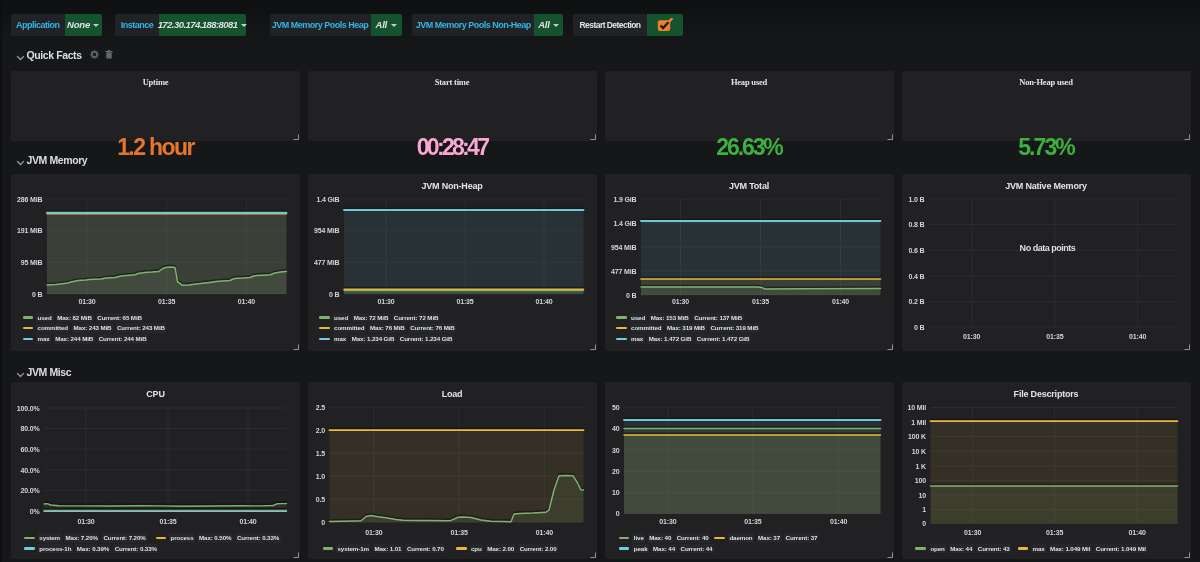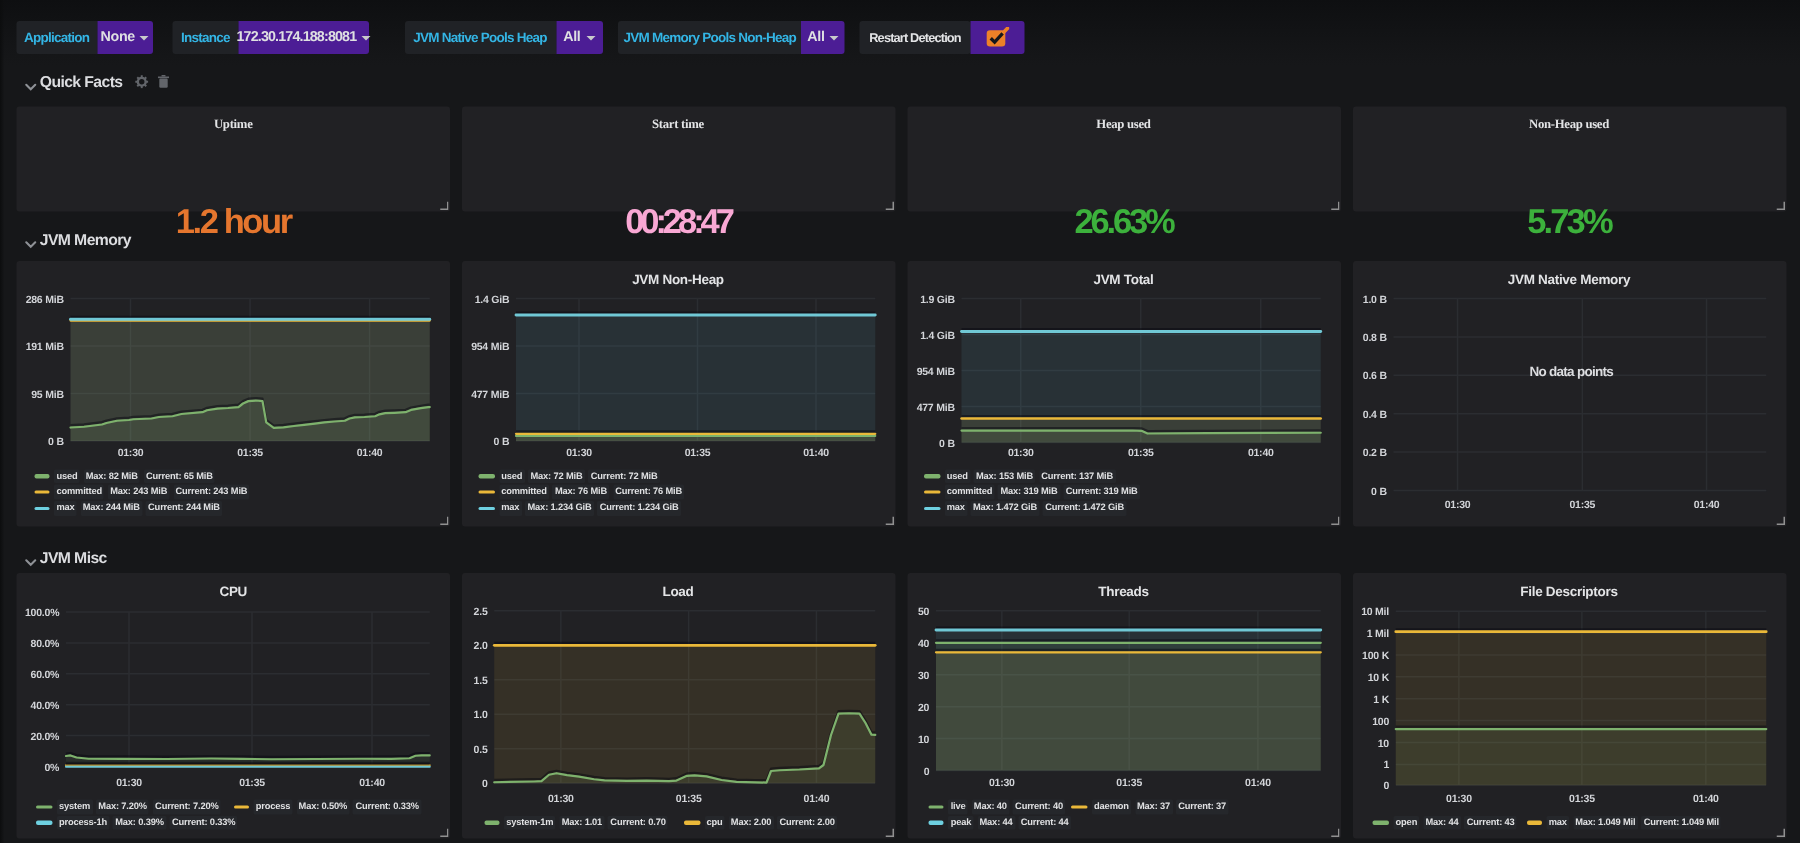--- a/index.html
+++ b/index.html
@@ -1,21 +1,21 @@
 <!DOCTYPE html>
 <html><head><meta charset="utf-8"><style>
 * { margin:0; padding:0; box-sizing:border-box; }
 html,body { width:1200px; height:562px; overflow:hidden; background:#161719; font-family:"Liberation Sans",sans-serif; }
 #page { position:relative; width:1200px; height:562px; }
 #topstrip { position:absolute; left:0; top:0; width:1200px; height:44px; background:linear-gradient(180deg,#0e0f11 0%,#141517 70%,#161719 100%); }
 #leftedge { position:absolute; left:0; top:0; width:3px; height:562px; background:linear-gradient(90deg,#0c0d0e,rgba(12,13,14,0)); }
 .vlab,.vval { position:absolute; top:13.5px; height:22px; display:flex; align-items:center; justify-content:center; }
 .vlab { background:#202226; color:#33b5e5; font-size:9px; font-weight:700; letter-spacing:-0.5px; border-radius:2px 0 0 2px; }
 .wlab { color:#e3e4e6; font-size:8.5px; letter-spacing:-0.55px; border-radius:2px; }
-.vval { background:#4c1d95; color:#dfe0e2; font-size:9.5px; font-weight:700; border-radius:0 2px 2px 0; }
+.vval { background:#14532d; color:#dfe0e2; font-size:9.5px; font-weight:700; border-radius:0 2px 2px 0;font-style:italic; }
 .caret { width:0; height:0; border-left:3.2px solid transparent; border-right:3.2px solid transparent; border-top:3.8px solid #c9cacc; margin-left:3.5px; margin-top:1px; }
 .shead { position:absolute; font-size:10.5px; font-weight:700; letter-spacing:-0.4px; color:#dcdde0; }
 .panel { position:absolute; background:#212124; border-radius:2px; }
 .ptitle { position:absolute; left:0; right:0; top:6.5px; text-align:center; font-size:9px; font-weight:700; letter-spacing:-0.2px; color:#e3e4e6; }
 .stitle { position:absolute; left:0; right:0; top:6px; text-align:center; font-size:8.5px; font-weight:700; letter-spacing:-0.2px; color:#e3e4e6;font-family:Liberation Serif, serif; }
 .sval { position:absolute; left:0; right:0; top:31px; text-align:center; font-size:23px; font-weight:700;margin-top:32px; }
 .plot { position:absolute; left:0; top:0; }
 .ax { font-size:7px; font-weight:700; letter-spacing:-0.15px; fill:#d3d5d9; font-family:"Liberation Sans",sans-serif; }
 .nodata { font-size:9px; font-weight:700; letter-spacing:-0.48px; fill:#dcdde0; font-family:"Liberation Sans",sans-serif; }
 .lg { position:absolute; display:flex; align-items:center; height:9.5px; }
@@ -29,21 +29,21 @@
 <div class="vlab" style="left:11px;width:53.5px">Application</div>
     <div class="vval" style="left:64.5px;width:37.5px">
       <span style="letter-spacing:-0.2px">None</span>
       <span class="caret"></span>
     </div>
     <div class="vlab" style="left:115.3px;width:43.4px">Instance</div>
     <div class="vval" style="left:158.7px;width:87.3px">
       <span style="letter-spacing:-0.55px">172.30.174.188:8081</span>
       <span class="caret"></span>
     </div>
-    <div class="vlab" style="left:269.5px;width:101px">JVM Native Pools Heap</div>
+    <div class="vlab" style="left:269.5px;width:101px">JVM Memory Pools Heap</div>
     <div class="vval" style="left:370.5px;width:31px">
       <span style="letter-spacing:-0.2px">All</span>
       <span class="caret"></span>
     </div>
     <div class="vlab" style="left:411.9px;width:122.5px">JVM Memory Pools Non-Heap</div>
     <div class="vval" style="left:534.4px;width:28.6px">
       <span style="letter-spacing:-0.2px">All</span>
       <span class="caret"></span>
     </div>
     <div class="vlab wlab" style="left:573px;width:74px">Restart Detection</div>
@@ -378,21 +378,20 @@
         <span class="dash" style="background:#eab839"></span>
         <span class="lb">cpu</span>
         <span class="lb">Max: 2.00</span>
         <span class="lb">Current: 2.00</span>
       </div>
       <svg class="rsz" width="7" height="7">
         <path d="M1.5,6.5 L6.5,6.5 L6.5,1.5" stroke="#909090" stroke-width="1" fill="none"></path>
       </svg>
     </div>
     <div class="panel" style="left:604.5px;top:382px;width:289px;height:177px">
-<div class="ptitle">Threads</div>
       <svg class="plot" width="289" height="177" viewBox="0 0 289 177">
         <line x1="19" y1="25.2" x2="275.5" y2="25.2" stroke="#2b2d31" stroke-width="1"></line>
         <line x1="19" y1="46.5" x2="275.5" y2="46.5" stroke="#2b2d31" stroke-width="1"></line>
         <line x1="19" y1="67.8" x2="275.5" y2="67.8" stroke="#2b2d31" stroke-width="1"></line>
         <line x1="19" y1="89.1" x2="275.5" y2="89.1" stroke="#2b2d31" stroke-width="1"></line>
         <line x1="19" y1="110.4" x2="275.5" y2="110.4" stroke="#2b2d31" stroke-width="1"></line>
         <line x1="19" y1="131.7" x2="275.5" y2="131.7" stroke="#2b2d31" stroke-width="1"></line>
         <line x1="62.9" y1="25.2" x2="62.9" y2="131.7" stroke="#2b2d31" stroke-width="1"></line>
         <line x1="147.8" y1="25.2" x2="147.8" y2="131.7" stroke="#2b2d31" stroke-width="1"></line>
         <line x1="233.6" y1="25.2" x2="233.6" y2="131.7" stroke="#2b2d31" stroke-width="1"></line>

